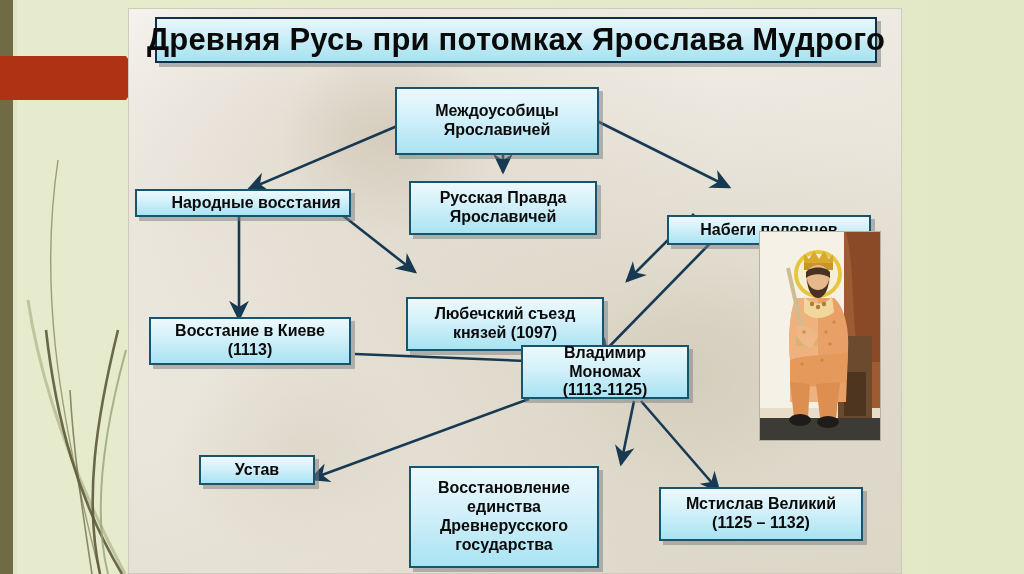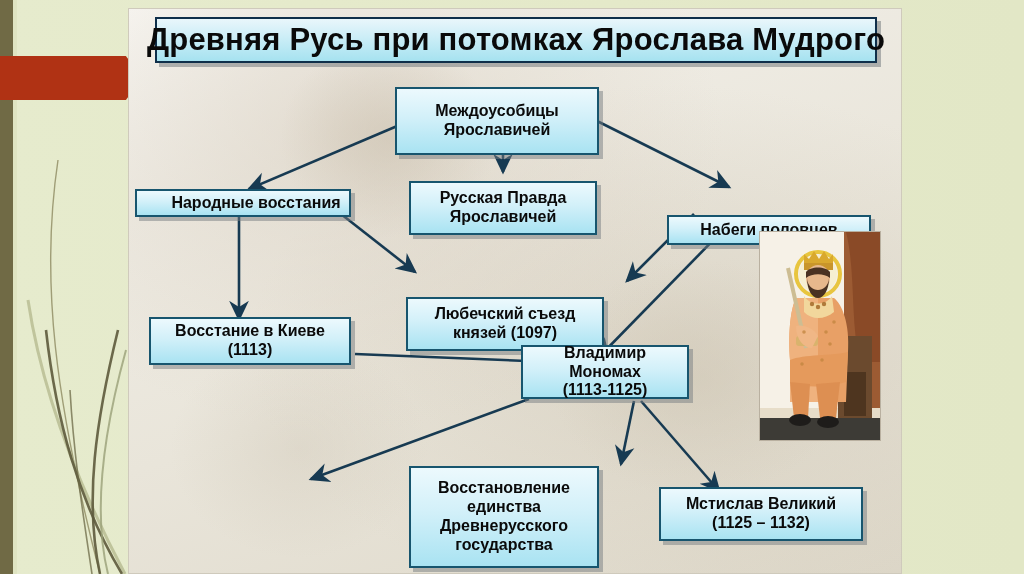--- a/index.html
+++ b/index.html
@@ -190,20 +190,23 @@
     </span>
   </div>
 
   <div class="node" style="left:392px; top:336px; width:168px; height:54px;">
     <span>
       <span>Владимир Мономах</span><br>
       <span>(1113-1125)</span>
     </span>
   </div>
 
+  <div class="node" style="left:70px; top:446px; width:116px; height:30px;">
+    <span>Устав</span>
+  </div>
 
   <div class="node" style="left:280px; top:457px; width:190px; height:102px;align-items:center;">
     <span>
       <span>Восстановление</span><br>
       <span>единства</span><br>
       <span>Древнерусского</span><br>
       <span>государства</span>
     </span>
   </div>
 

